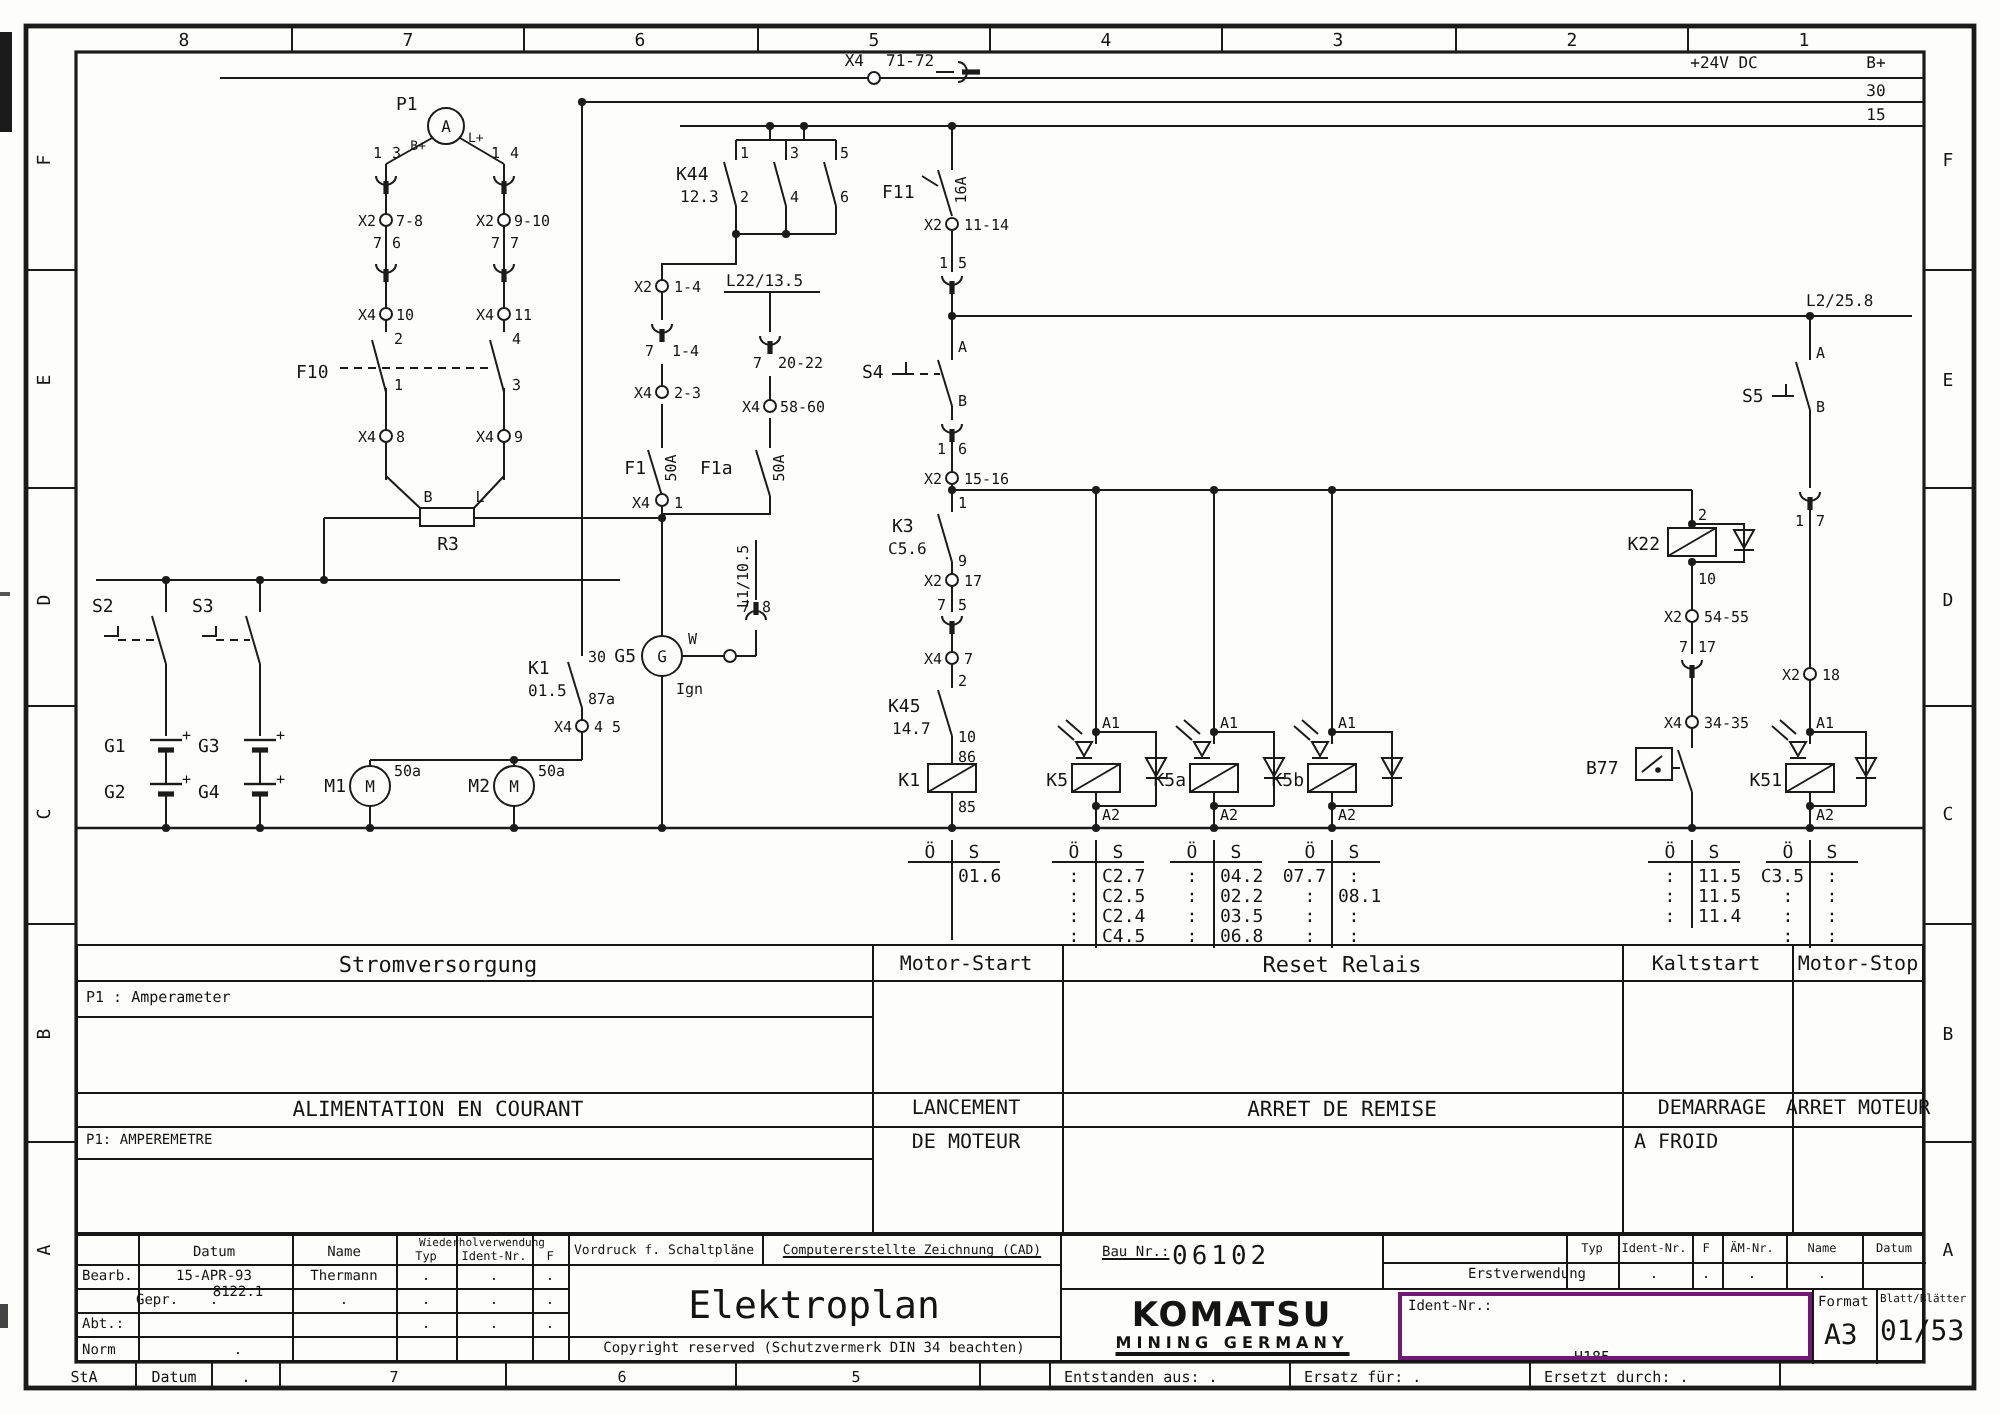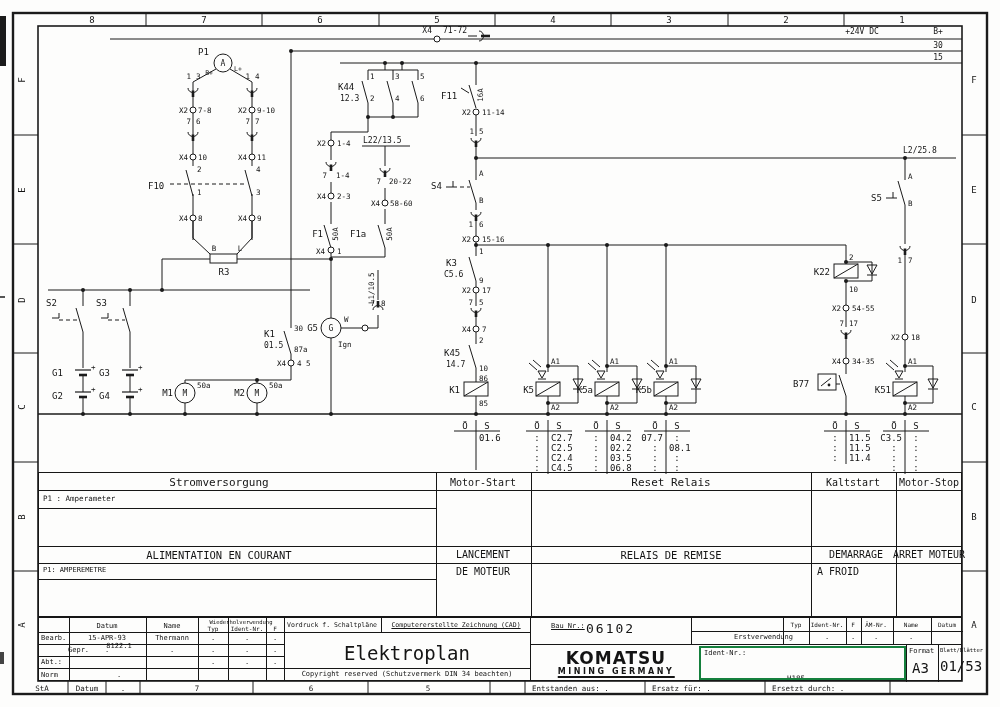--- a/index.html
+++ b/index.html
@@ -685,21 +685,21 @@
   <div class="cellline" style="left:0;top:106px;width:397px;height:1px;"></div>
   <div class="ct cen" style="left:180px;top:3px;font-size:11px;">Stromversorgung</div>
   <div class="ct cen" style="left:444px;top:4px;font-size:10px;">Motor-Start</div>
   <div class="ct cen" style="left:632px;top:3px;font-size:11px;">Reset Relais</div>
   <div class="ct cen" style="left:814px;top:4px;font-size:10px;">Kaltstart</div>
   <div class="ct cen" style="left:890px;top:4px;font-size:10px;">Motor-Stop</div>
   <div class="ct" style="left:4px;top:21px;font-size:7.5px;">P1 : Amperameter</div>
   <div class="ct cen" style="left:180px;top:76px;font-size:10.5px;">ALIMENTATION EN COURANT</div>
   <div class="ct cen" style="left:444px;top:76px;font-size:10px;">LANCEMENT</div>
   <div class="ct cen" style="left:444px;top:93px;font-size:10px;">DE MOTEUR</div>
-  <div class="ct cen" style="left:632px;top:76px;font-size:10.5px;">RELAIS DE REMISE</div>
+  <div class="ct cen" style="left:632px;top:76px;font-size:10.5px;">ARRET DE REMISE</div>
   <div class="ct cen" style="left:817px;top:76px;font-size:10px;">DEMARRAGE</div>
   <div class="ct" style="left:778px;top:93px;font-size:10px;">A FROID</div>
   <div class="ct cen" style="left:890px;top:76px;font-size:10px;">ARRET MOTEUR</div>
   <div class="ct" style="left:4px;top:93px;font-size:7px;">P1: AMPEREMETRE</div>
 </div>
 
 <div class="tbl" style="left:38px;top:617px;width:492px;height:64px;border-right:none;">
   <div class="cellline" style="left:30px;top:0;width:1px;height:100%;"></div>
   <div class="cellline" style="left:107px;top:0;width:1px;height:100%;"></div>
   <div class="cellline" style="left:159px;top:0;width:1px;height:100%;"></div>
@@ -761,21 +761,21 @@
   <div class="ct cen" style="left:296px;top:15px;font-size:7px;">.</div>
   <div class="ct cen" style="left:322px;top:3px;font-size:6px;">F</div>
   <div class="ct cen" style="left:322px;top:15px;font-size:7px;">.</div>
   <div class="ct cen" style="left:345px;top:3px;font-size:6px;">ÄM-Nr.</div>
   <div class="ct cen" style="left:345px;top:15px;font-size:7px;">.</div>
   <div class="ct cen" style="left:380px;top:3px;font-size:6px;">Name</div>
   <div class="ct cen" style="left:380px;top:15px;font-size:7px;">.</div>
   <div class="ct cen" style="left:416px;top:3px;font-size:6px;">Datum</div>
   <div class="ct cen" style="left:85px;top:30px;font-size:17px;font-weight:bold;letter-spacing:1px;font-family:'DejaVu Sans',sans-serif;text-align:right;">KOMATSU</div>
   <div class="ct cen" style="left:85px;top:49px;font-size:8px;font-weight:bold;letter-spacing:2.5px;border-bottom:2px solid #141414;font-family:'DejaVu Sans',sans-serif;">MINING GERMANY</div>
-  <div style="position:absolute;left:168px;top:28px;width:207px;height:34px;border:2px solid #15803d;box-sizing:border-box;">
+  <div style="position:absolute;left:168px;top:28px;width:207px;height:34px;border:2px solid #701a75;box-sizing:border-box;">
     <div class="ct" style="left:3px;top:1px;font-size:7px;">Ident-Nr.:</div>
   </div>
   <div class="cellline" style="left:375px;top:26px;width:1px;height:38px;"></div>
   <div class="cellline" style="left:407px;top:26px;width:1px;height:38px;"></div>
   <div class="ct" style="left:378px;top:29px;font-size:7px;">Format</div>
   <div class="ct" style="left:381px;top:42px;font-size:14px;">A3</div>
   <div class="ct" style="left:409px;top:29px;font-size:5.5px;">Blatt/Blätter</div>
   <div class="ct" style="left:409px;top:40px;font-size:14px;">01/53</div>
 </div>
 

